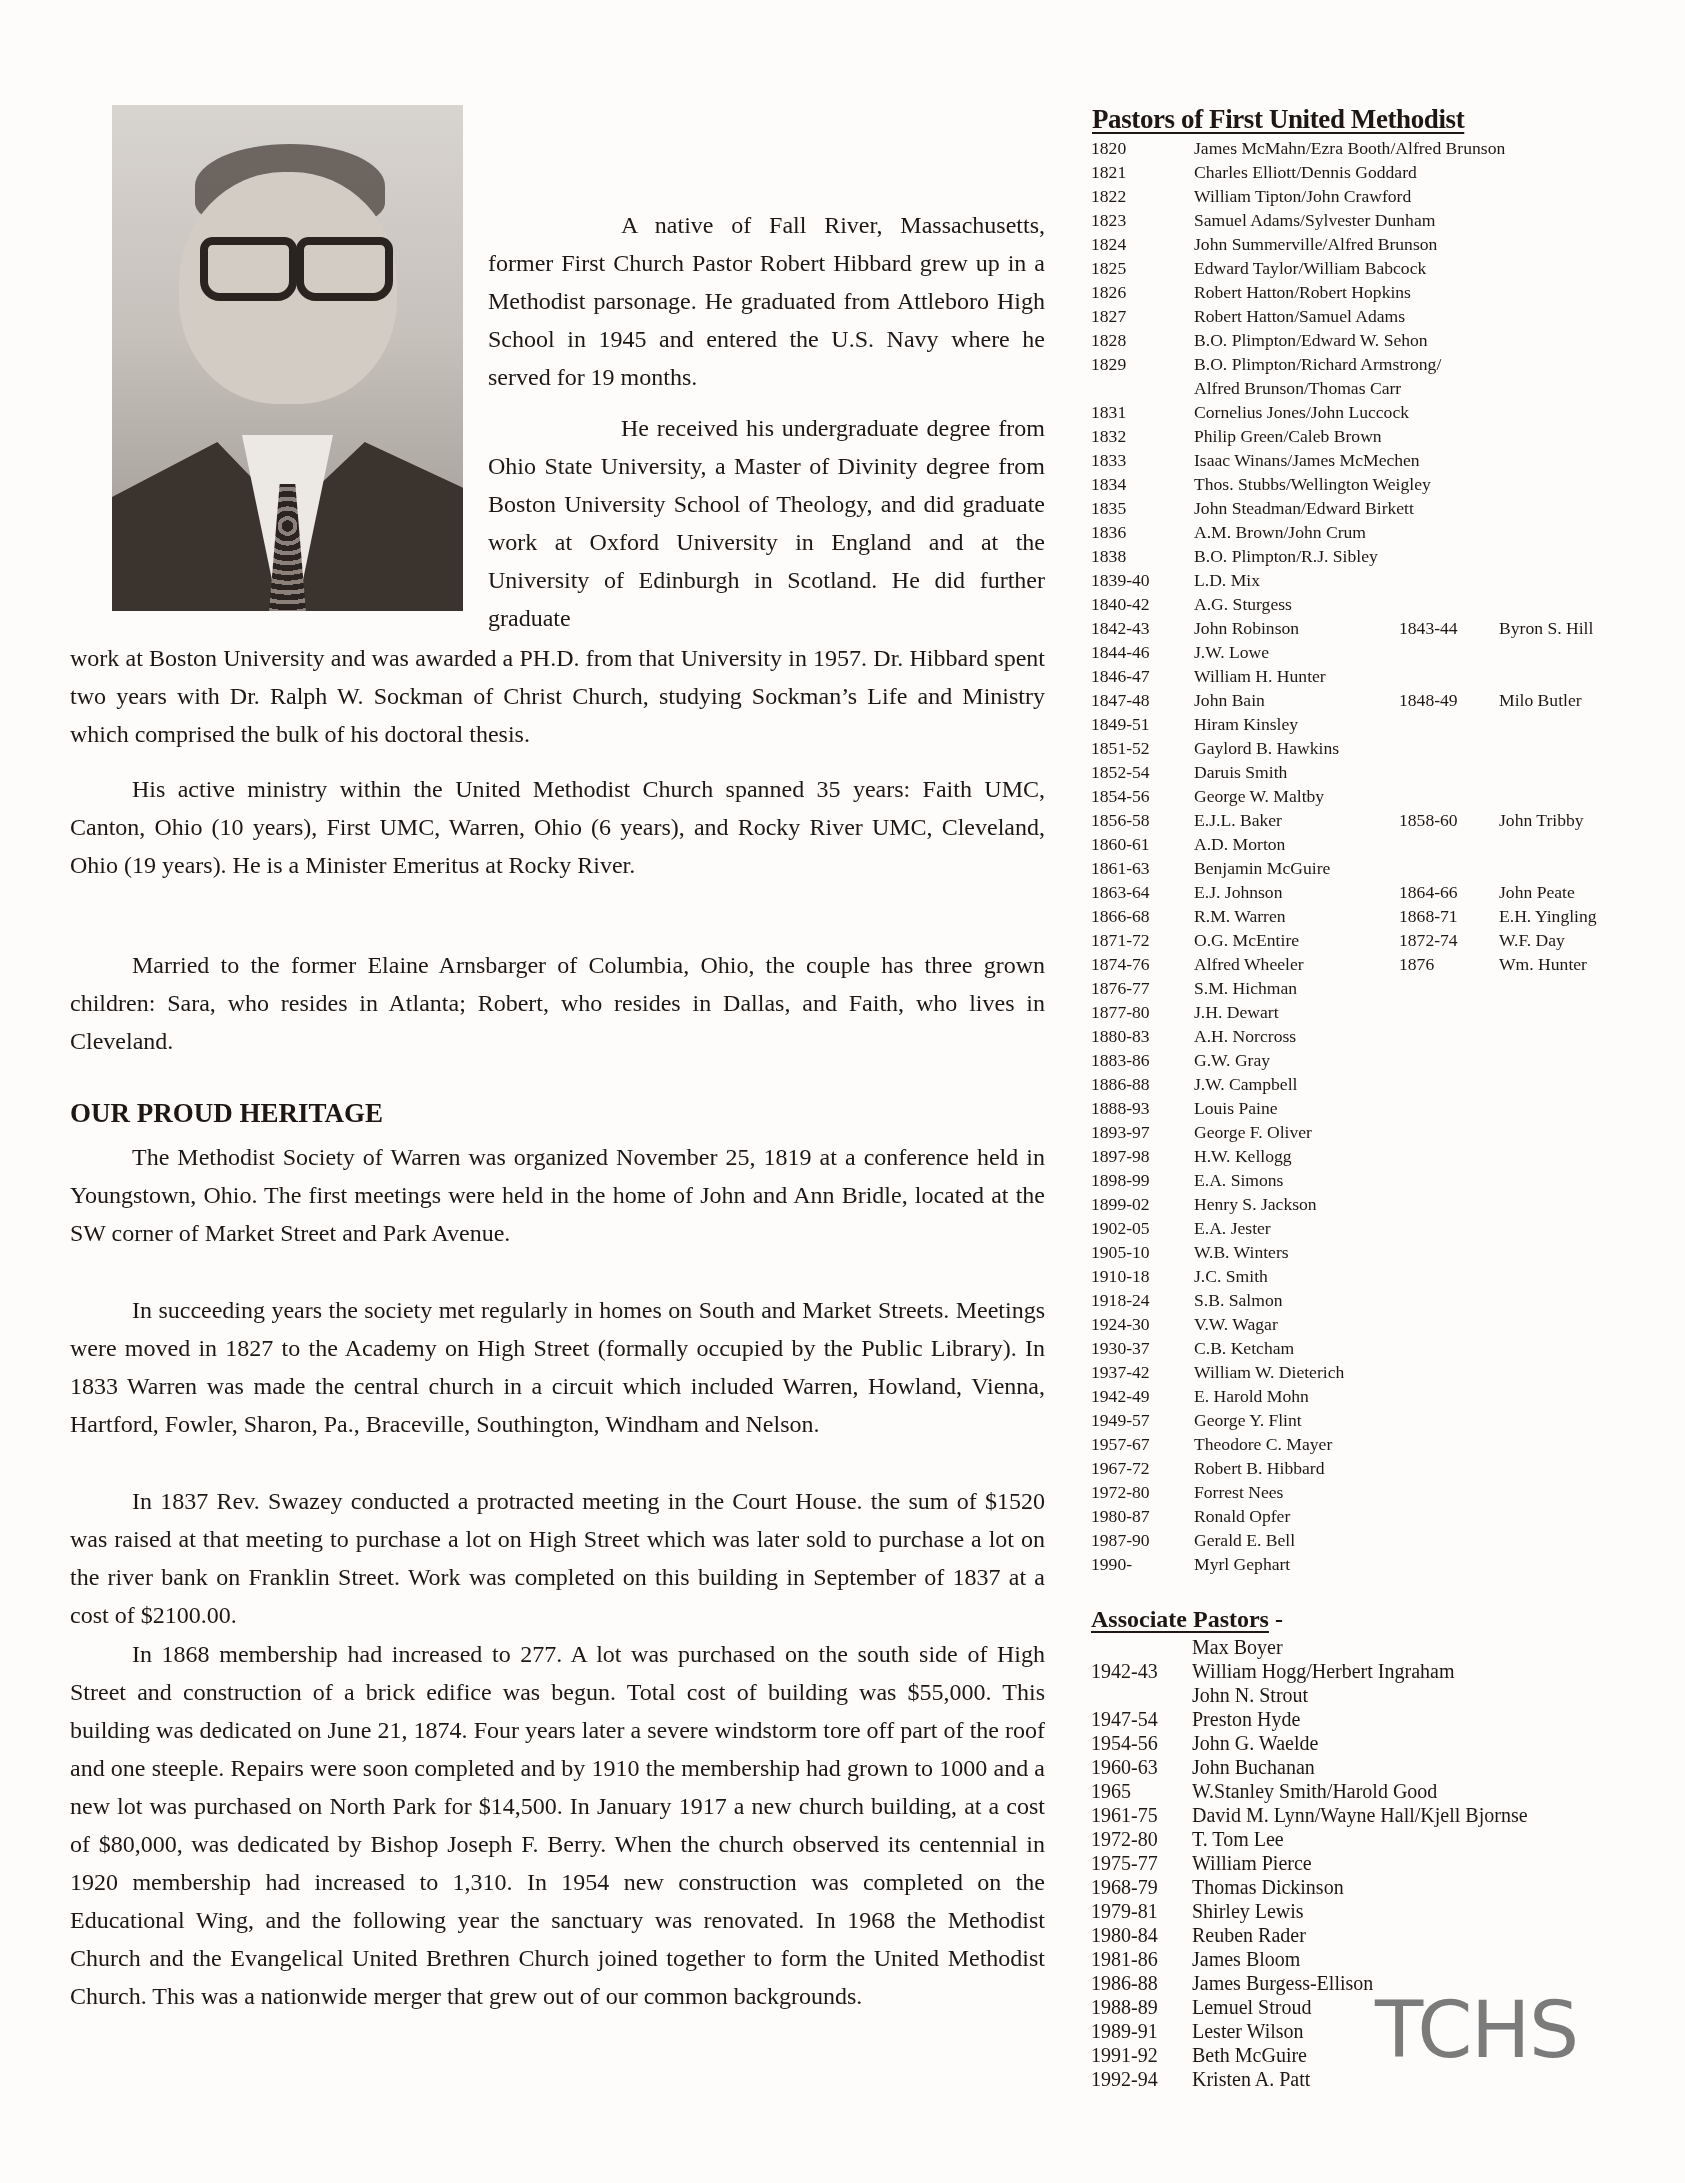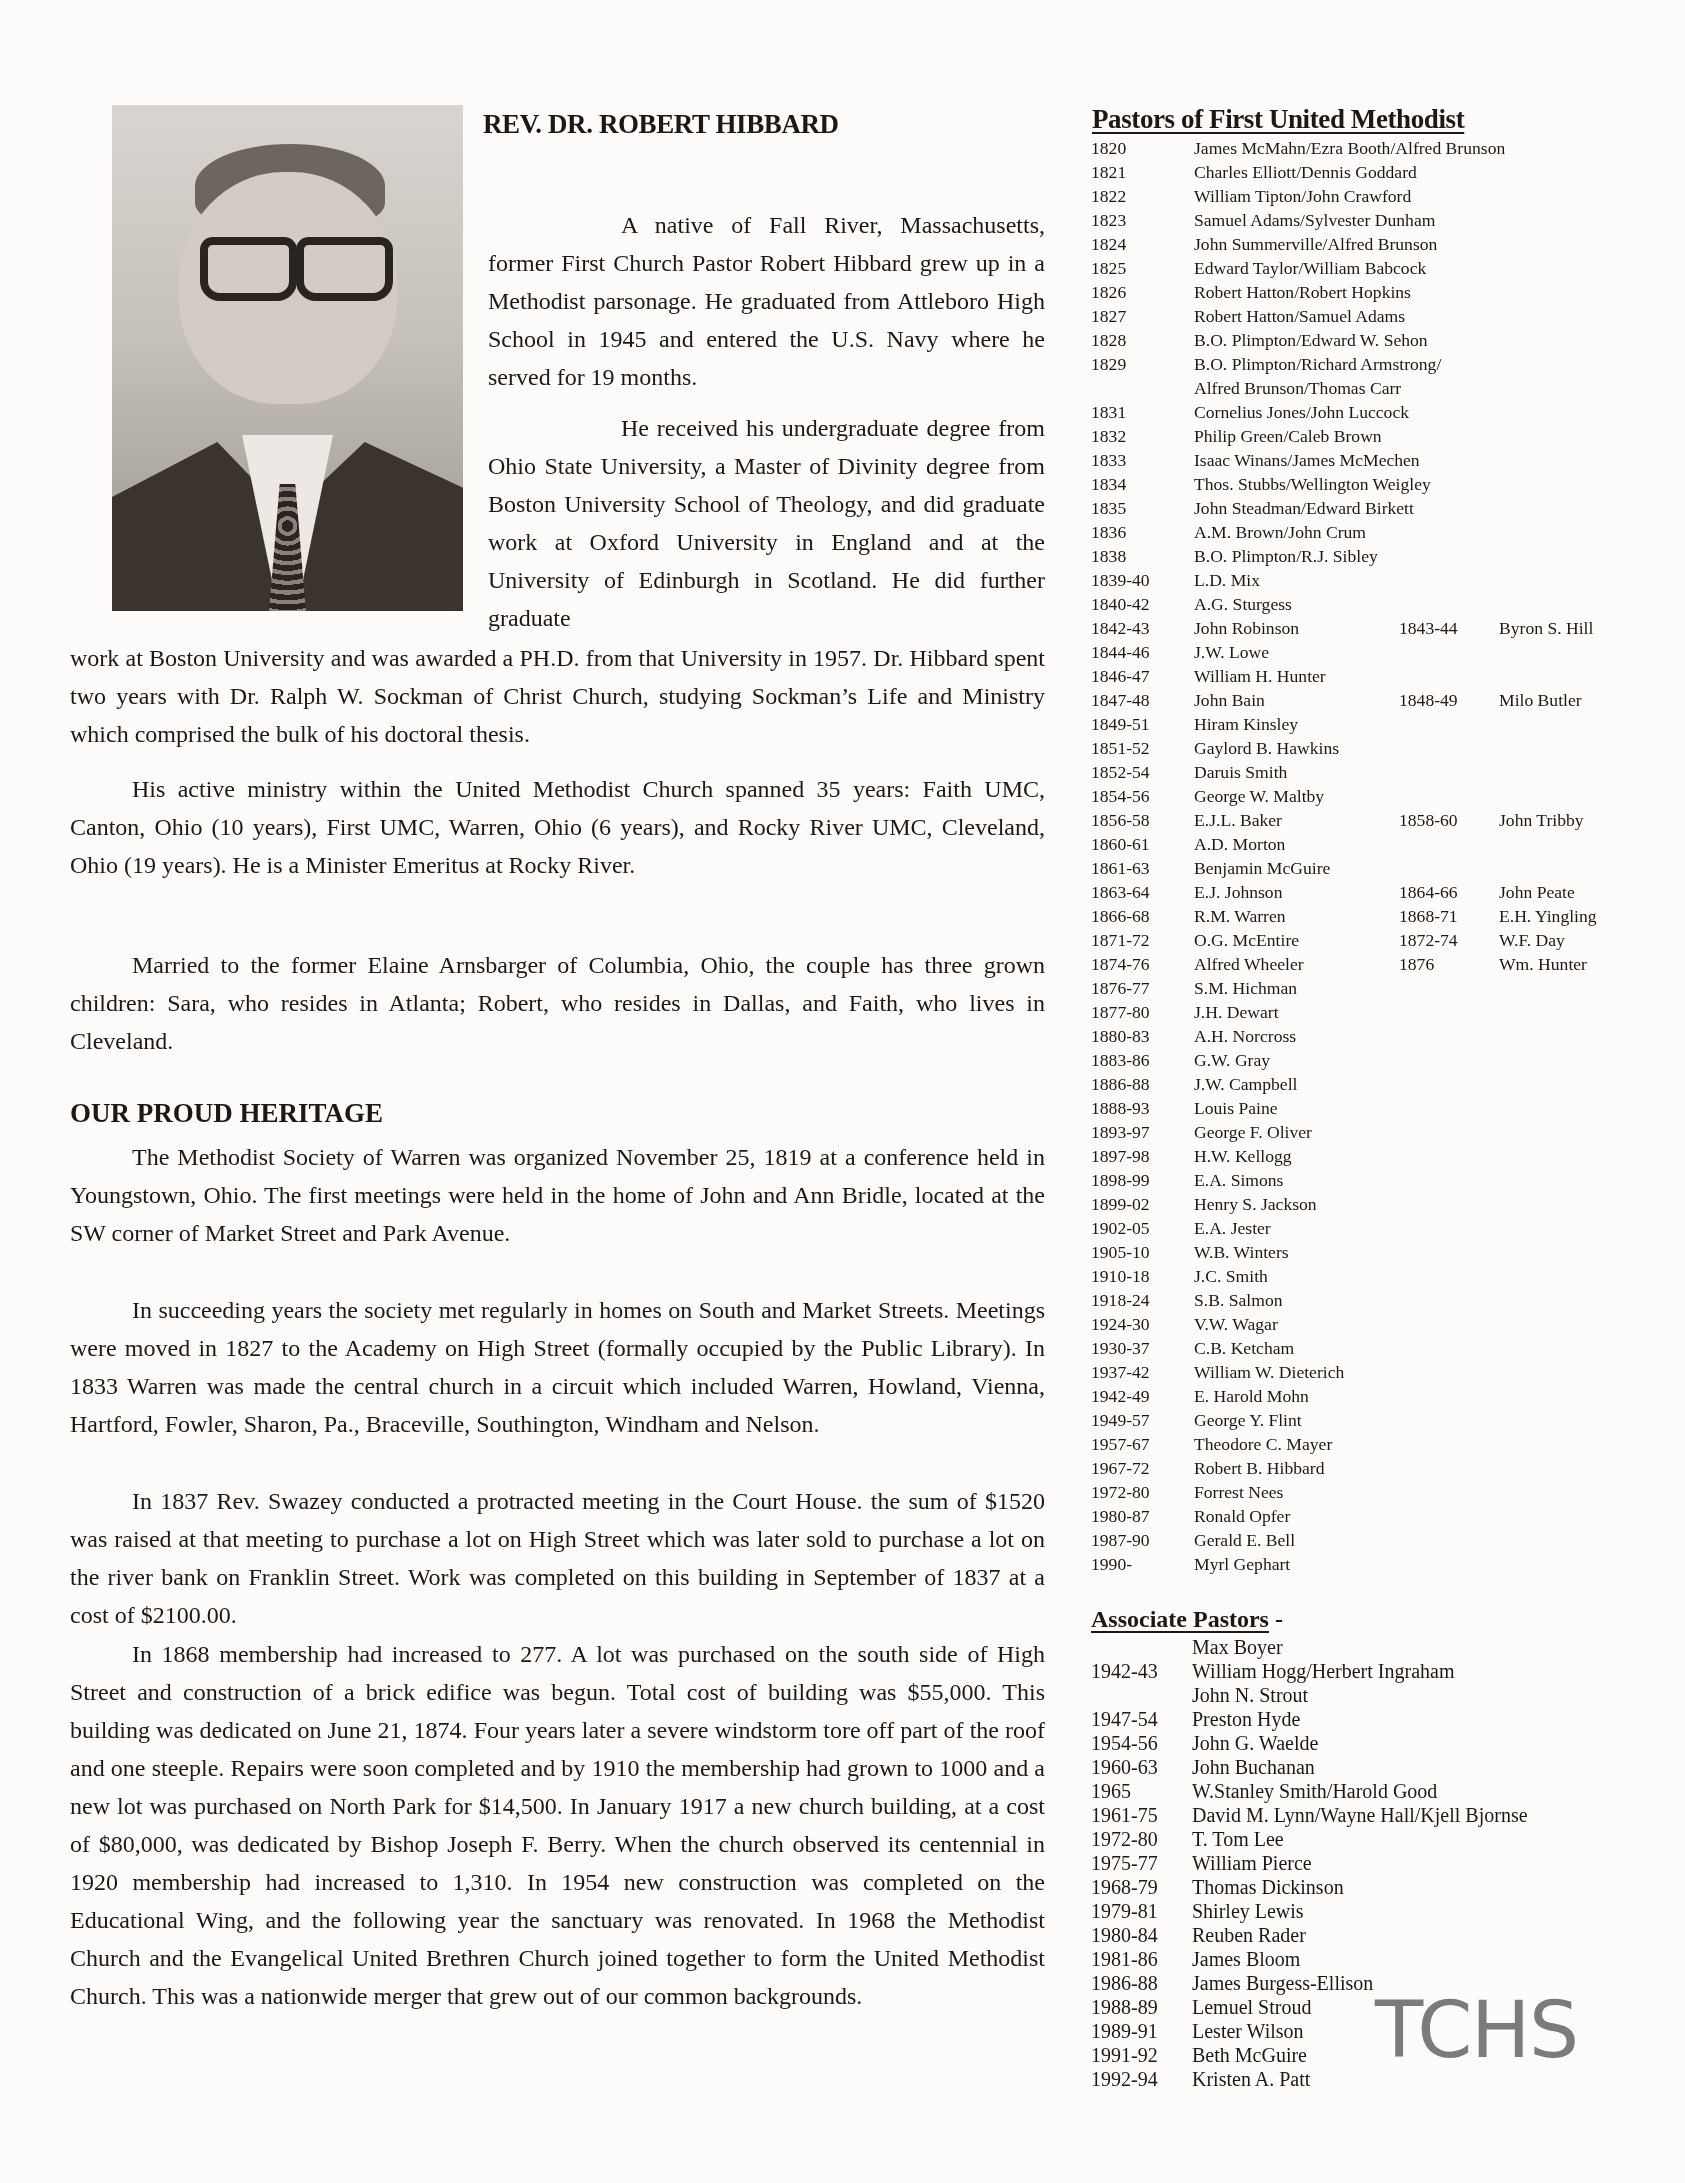--- a/index.html
+++ b/index.html
@@ -63,21 +63,20 @@
   <div class="hair"></div>
   <div class="face"></div>
   <div class="glasses-l"></div>
   <div class="glasses-r"></div>
   <div class="suit"></div>
   <div class="shirt"></div>
   <div class="tie"></div>
 </div>
 
 <div class="guest-head">
-  <div>REV. DR. ROBERT HIBBARD</div>
 </div>
 
 <div id="p1" class="para"><span class="indent-big"></span><span>A native of Fall River, Massachusetts, former First Church Pastor Robert Hibbard grew up in a Methodist parsonage.  He graduated from Attleboro High School in 1945 and entered the U.S. Navy where he served for 19 months.</span></div>
 <div id="p2" class="para"><span class="indent-big"></span><span>He received his undergraduate degree from Ohio State University, a Master of Divinity degree from Boston University School of Theology, and did graduate work at Oxford University in England and at the University of Edinburgh in Scotland.  He did further graduate</span></div>
 <div id="p2b" class="para"><span>work at Boston University and was awarded a PH.D. from that University in 1957. Dr. Hibbard spent two years with Dr. Ralph W. Sockman of Christ Church, studying Sockman’s Life and Ministry which comprised the bulk of his doctoral thesis.</span></div>
 <div id="p3" class="para"><span class="indent"></span><span>His active ministry within the United Methodist Church spanned 35 years: Faith UMC, Canton, Ohio (10 years), First UMC, Warren, Ohio (6 years), and Rocky River UMC, Cleveland, Ohio (19 years).  He is a Minister Emeritus at Rocky River.</span></div>
 <div id="p4" class="para"><span class="indent"></span><span>Married to the former Elaine Arnsbarger of Columbia, Ohio, the couple has three grown children:  Sara, who resides in Atlanta; Robert, who resides in Dallas, and Faith, who lives in Cleveland.</span></div>
 
 <div class="heritage-title">OUR PROUD HERITAGE</div>
 <div id="h1" class="para"><span class="indent"></span><span>The Methodist Society of Warren was organized November 25, 1819 at a conference held in Youngstown, Ohio.  The first meetings were held in the home of John and Ann Bridle, located at the SW corner of Market Street and Park Avenue.</span></div>

